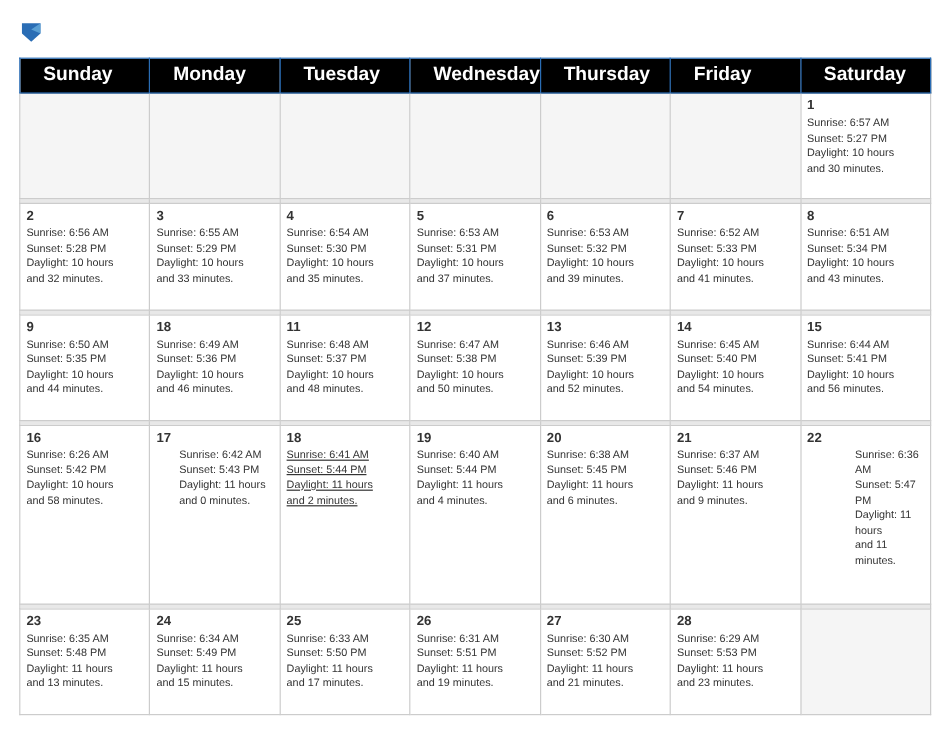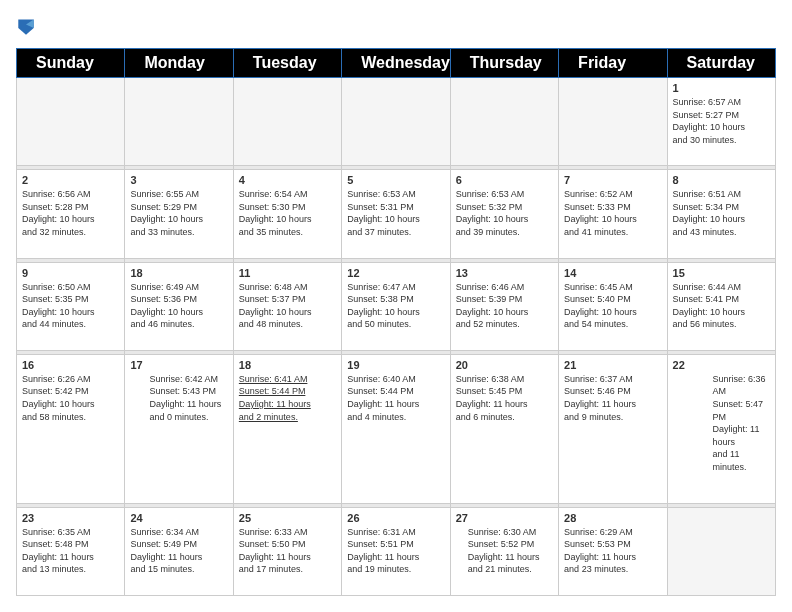--- a/index.html
+++ b/index.html
@@ -358,21 +358,21 @@
           </td>
           <td>
             <span class="day-num">26</span>
             <div class="day-info" style="white-space: pre-line;">Sunrise: 6:31 AM
 Sunset: 5:51 PM
 Daylight: 11 hours
 and 19 minutes.</div>
           </td>
           <td>
             <span class="day-num">27</span>
-            <div class="day-info" style="white-space: pre-line; margin-left: 12px;">Sunrise: 6:30 AM
+            <div class="day-info" style="white-space: pre-line;">Sunrise: 6:30 AM
 Sunset: 5:52 PM
 Daylight: 11 hours
 and 21 minutes.</div>
           </td>
           <td>
             <span class="day-num">28</span>
             <div class="day-info" style="white-space: pre-line;">Sunrise: 6:29 AM
 Sunset: 5:53 PM
 Daylight: 11 hours
 and 23 minutes.</div>

